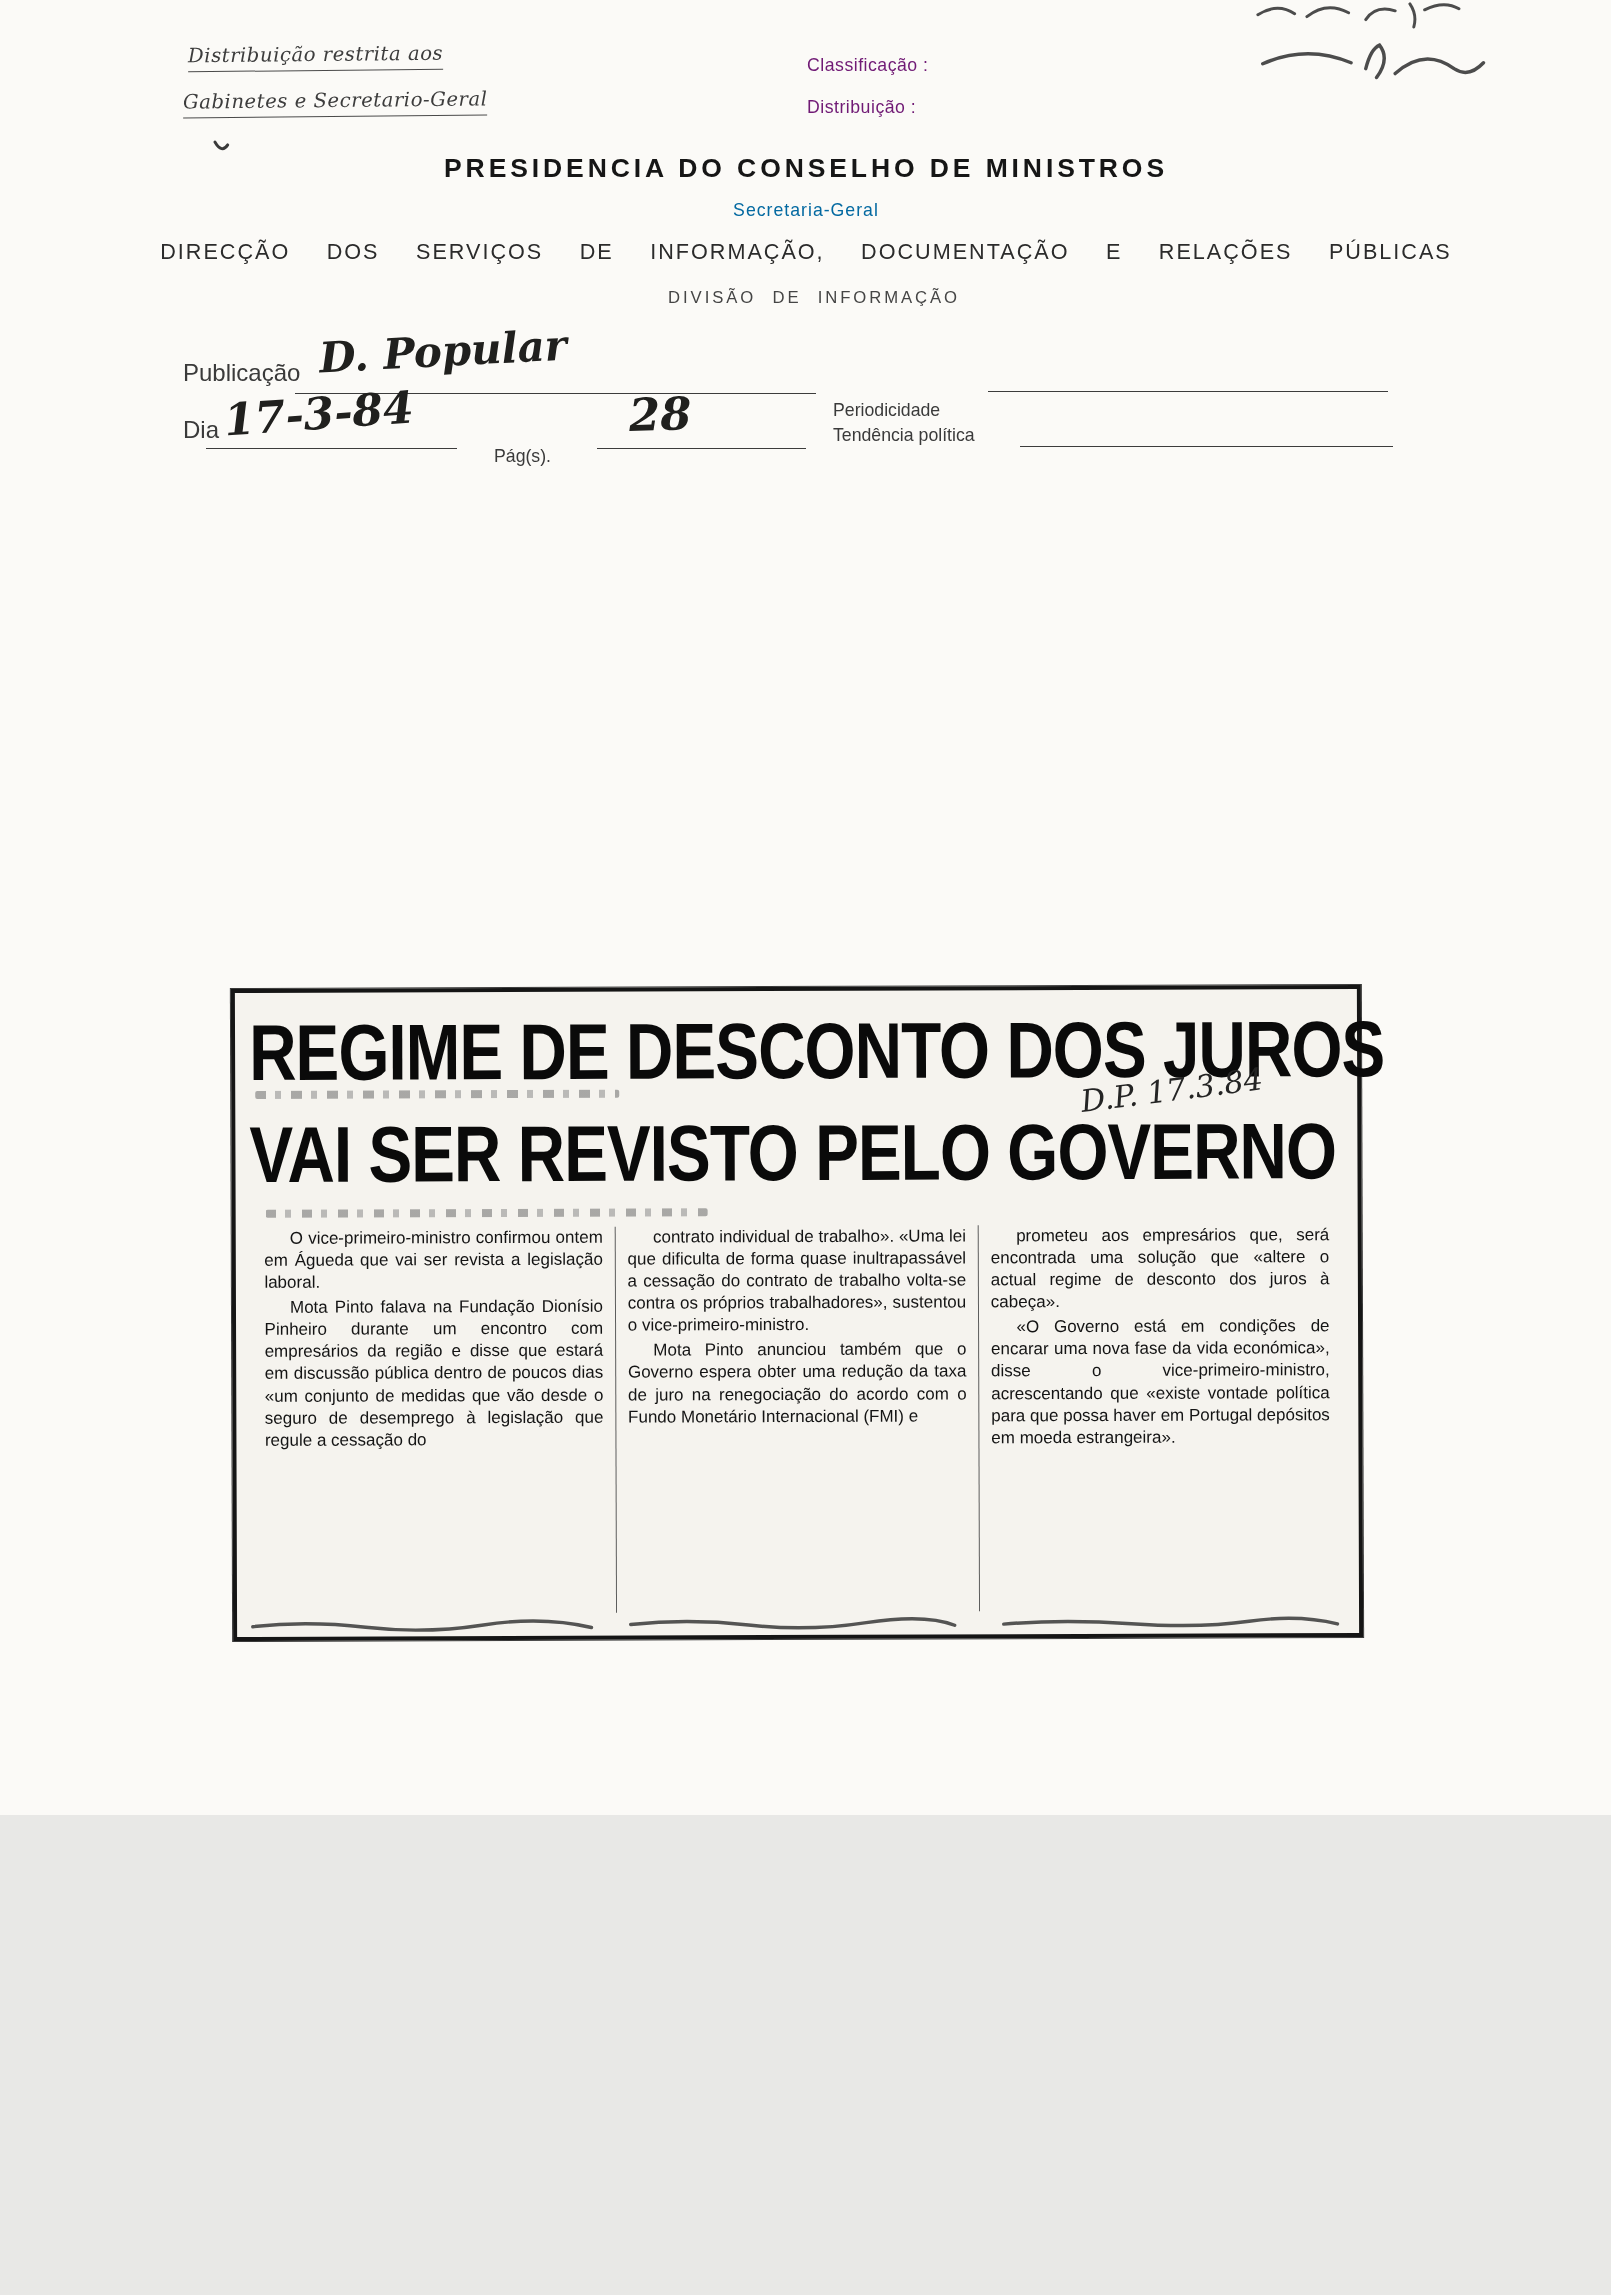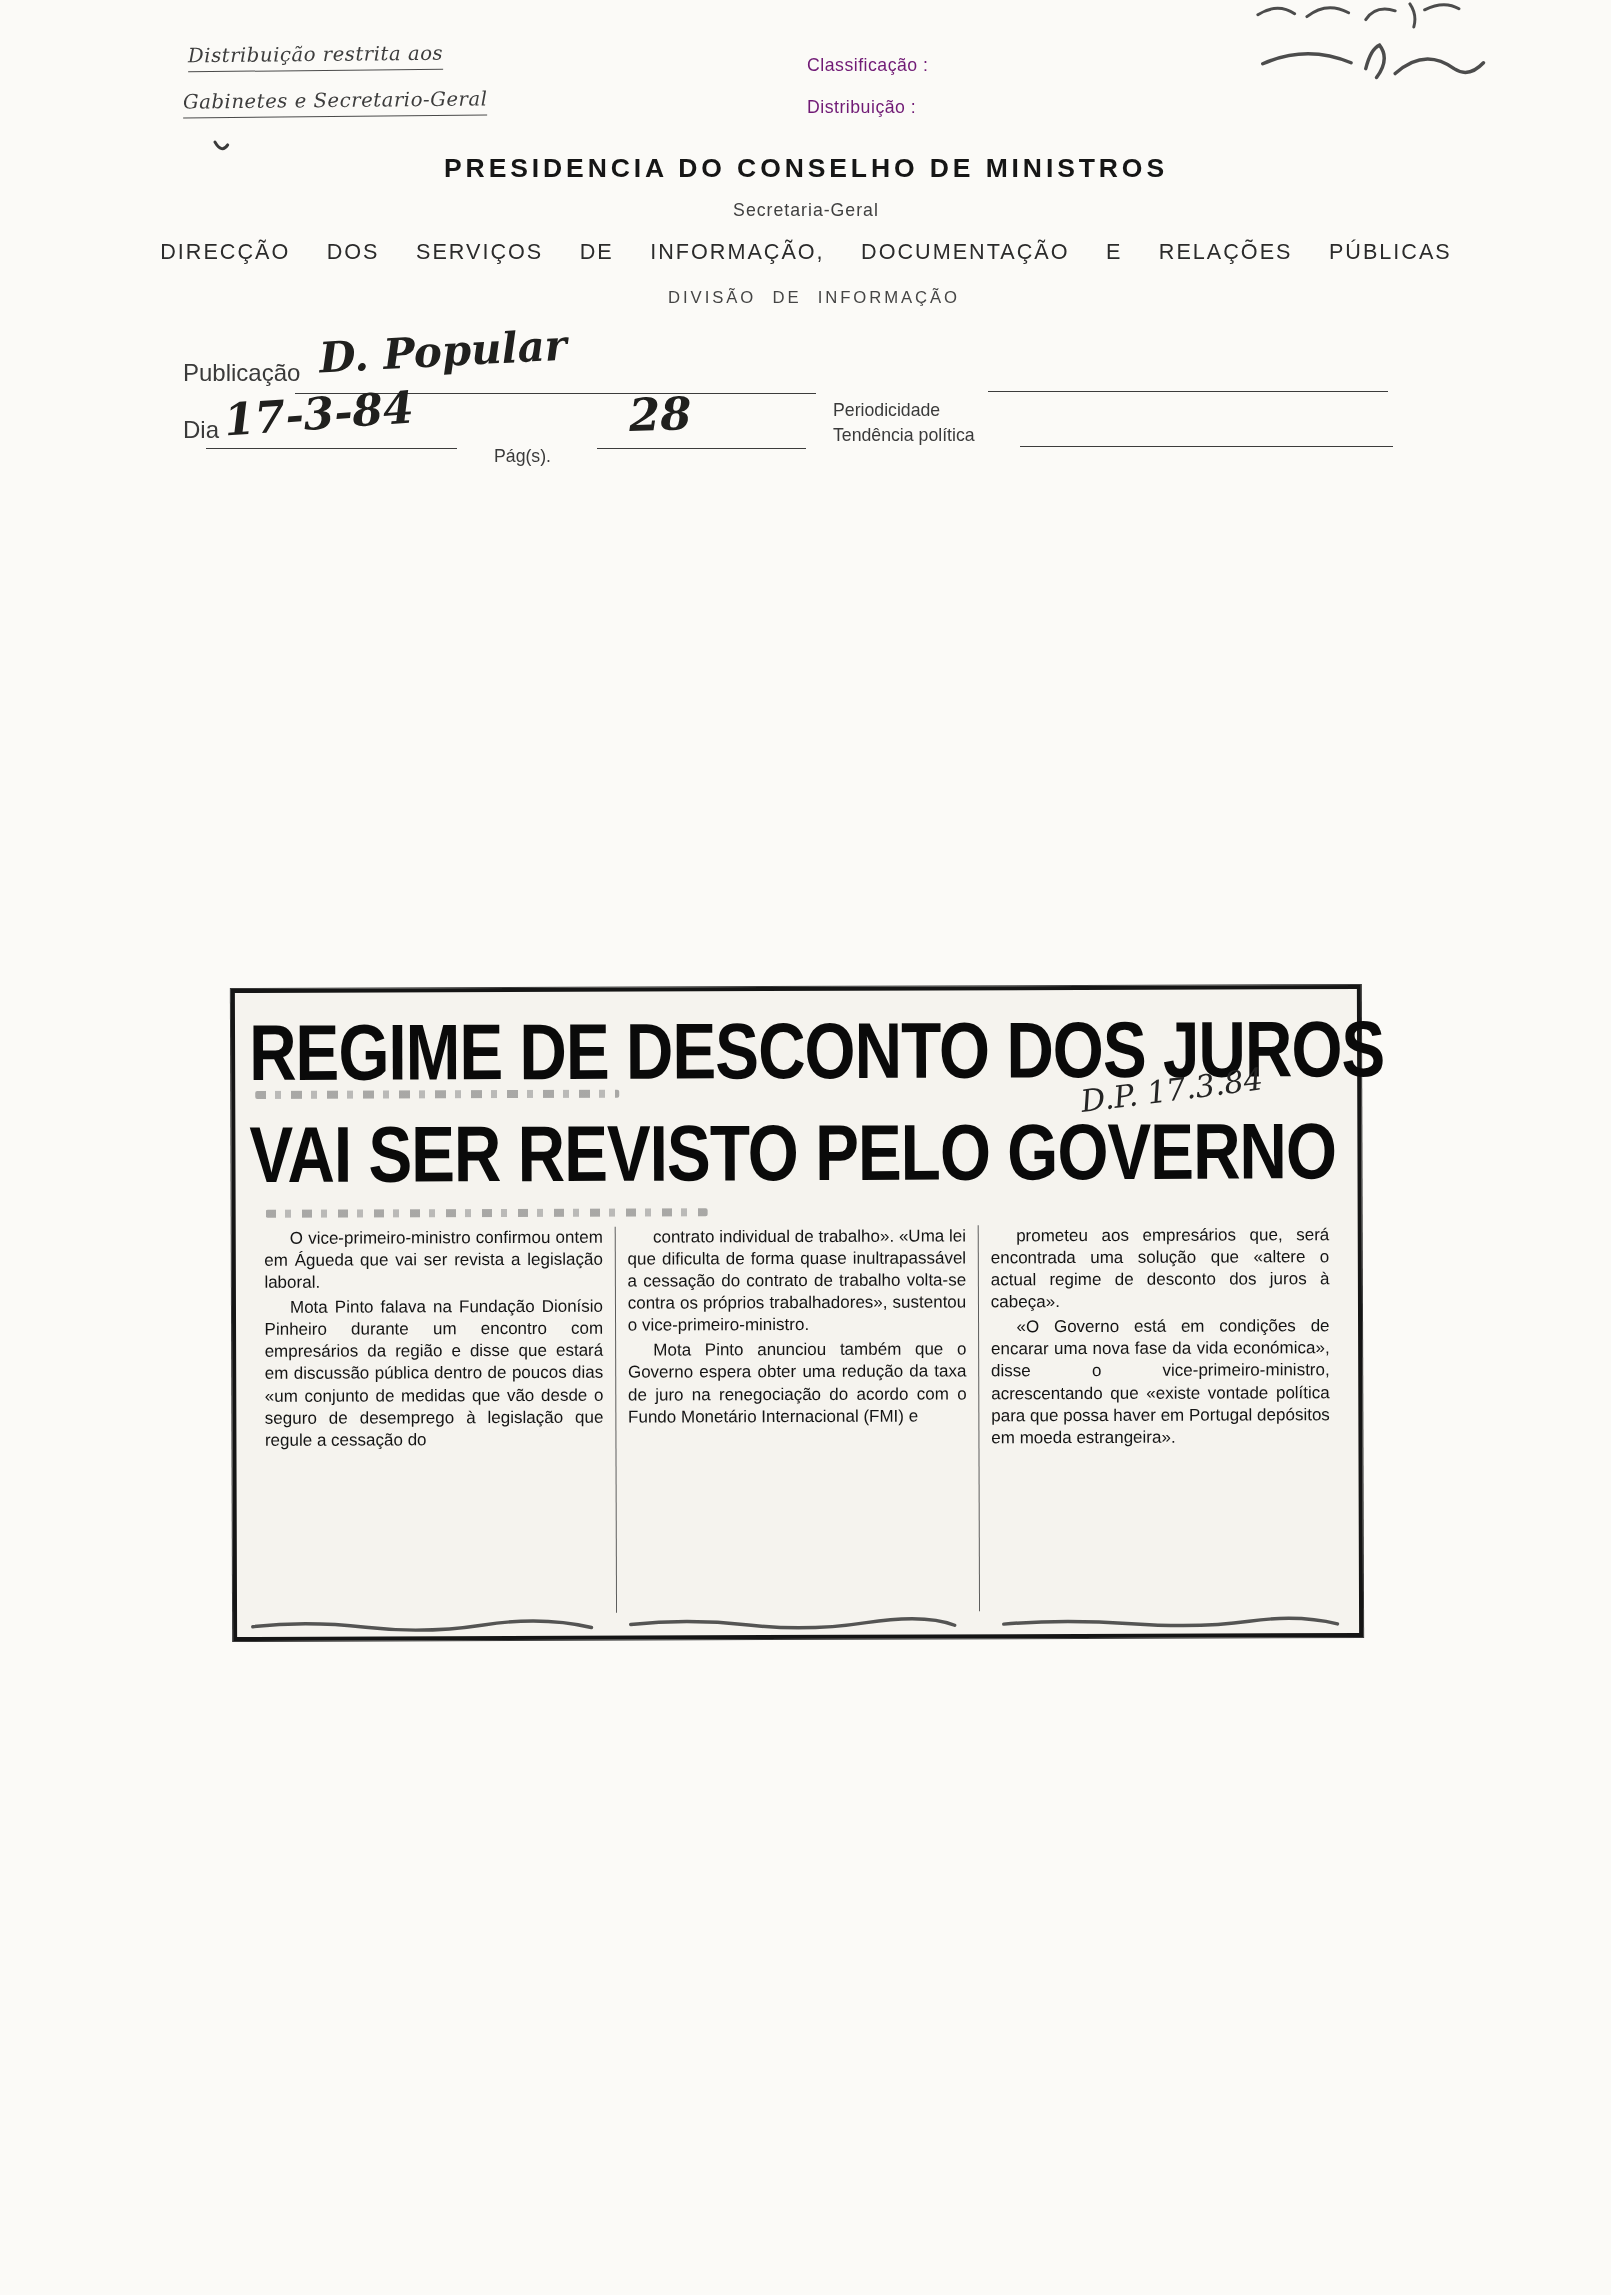--- a/index.html
+++ b/index.html
@@ -1,18 +1,18 @@
 <!DOCTYPE html>
 <html style="font-size:7.9px"><head>
 <meta charset="utf-8">
 <style>
   html,body{margin:0;padding:0;background:#e8e8e6;}
   .page{
     position:relative;
-    width:1612px;height:2295px;
+    width:1612px;height:1815px;
     background:#fbfaf7;
     font-family:"Liberation Sans",sans-serif;
     color:#222;
     overflow:hidden;
   }
   
   .tl-line{
     position:absolute;
     font-family:"DejaVu Serif",serif;
     font-style:italic;
@@ -31,21 +31,21 @@
     position:absolute;
     font-size:17.7px;color:#701a75;letter-spacing:0.5px;white-space:nowrap;
   }
   .tc-1{left:807px;top:55px;}
   .tc-2{left:807px;top:97px;}
   .corner-scribble{position:absolute;left:1248px;top:0px;}
 
   
   .lh{position:absolute;left:0;right:0;text-align:center;white-space:nowrap;}
   .lh-title{top:153px;font-size:26.5px;font-weight:bold;letter-spacing:3.9px;color:#161616;}
-  .lh-sub{top:200px;font-size:17.7px;letter-spacing:1px;color:#404040;}
+  .lh-sub{top:200px;font-size:17.7px;letter-spacing:1px;color:#0369a1;}
   .lh-dir{top:239px;font-size:21.6px;letter-spacing:2px;word-spacing:28.5px;color:#2b2b2b;}
   .lh-div{top:288px;font-size:16.7px;letter-spacing:2.9px;word-spacing:8.8px;color:#454545;padding-left:16px;}
 
   
   .f-label{position:absolute;font-size:24px;color:#3a3a3a;white-space:nowrap;}
   .f-label.small{font-size:17.7px;}
   .hand{
     position:absolute;
     font-family:"DejaVu Serif",serif;
     font-style:italic;

